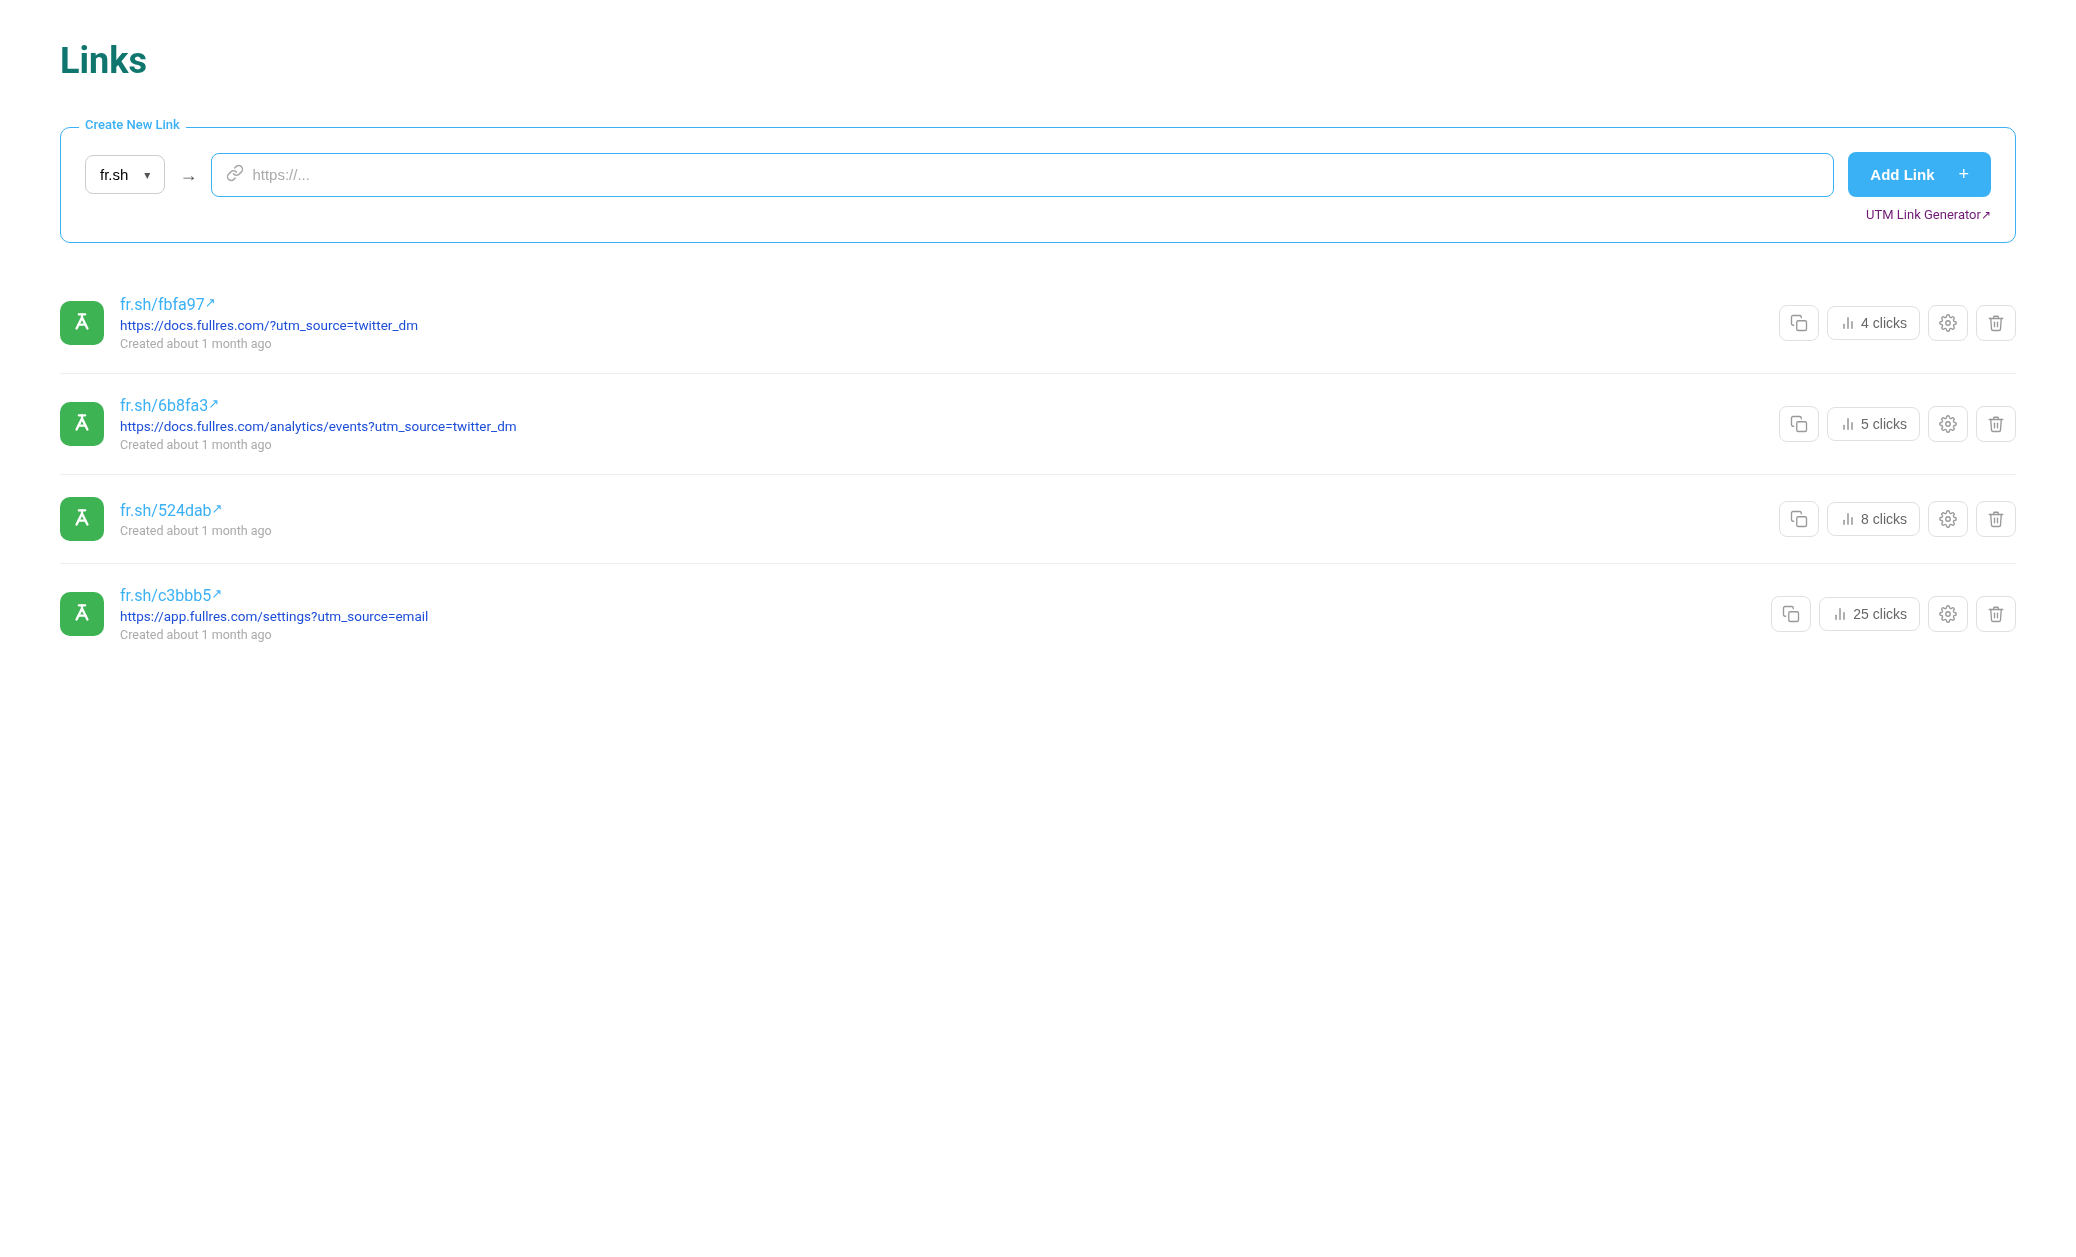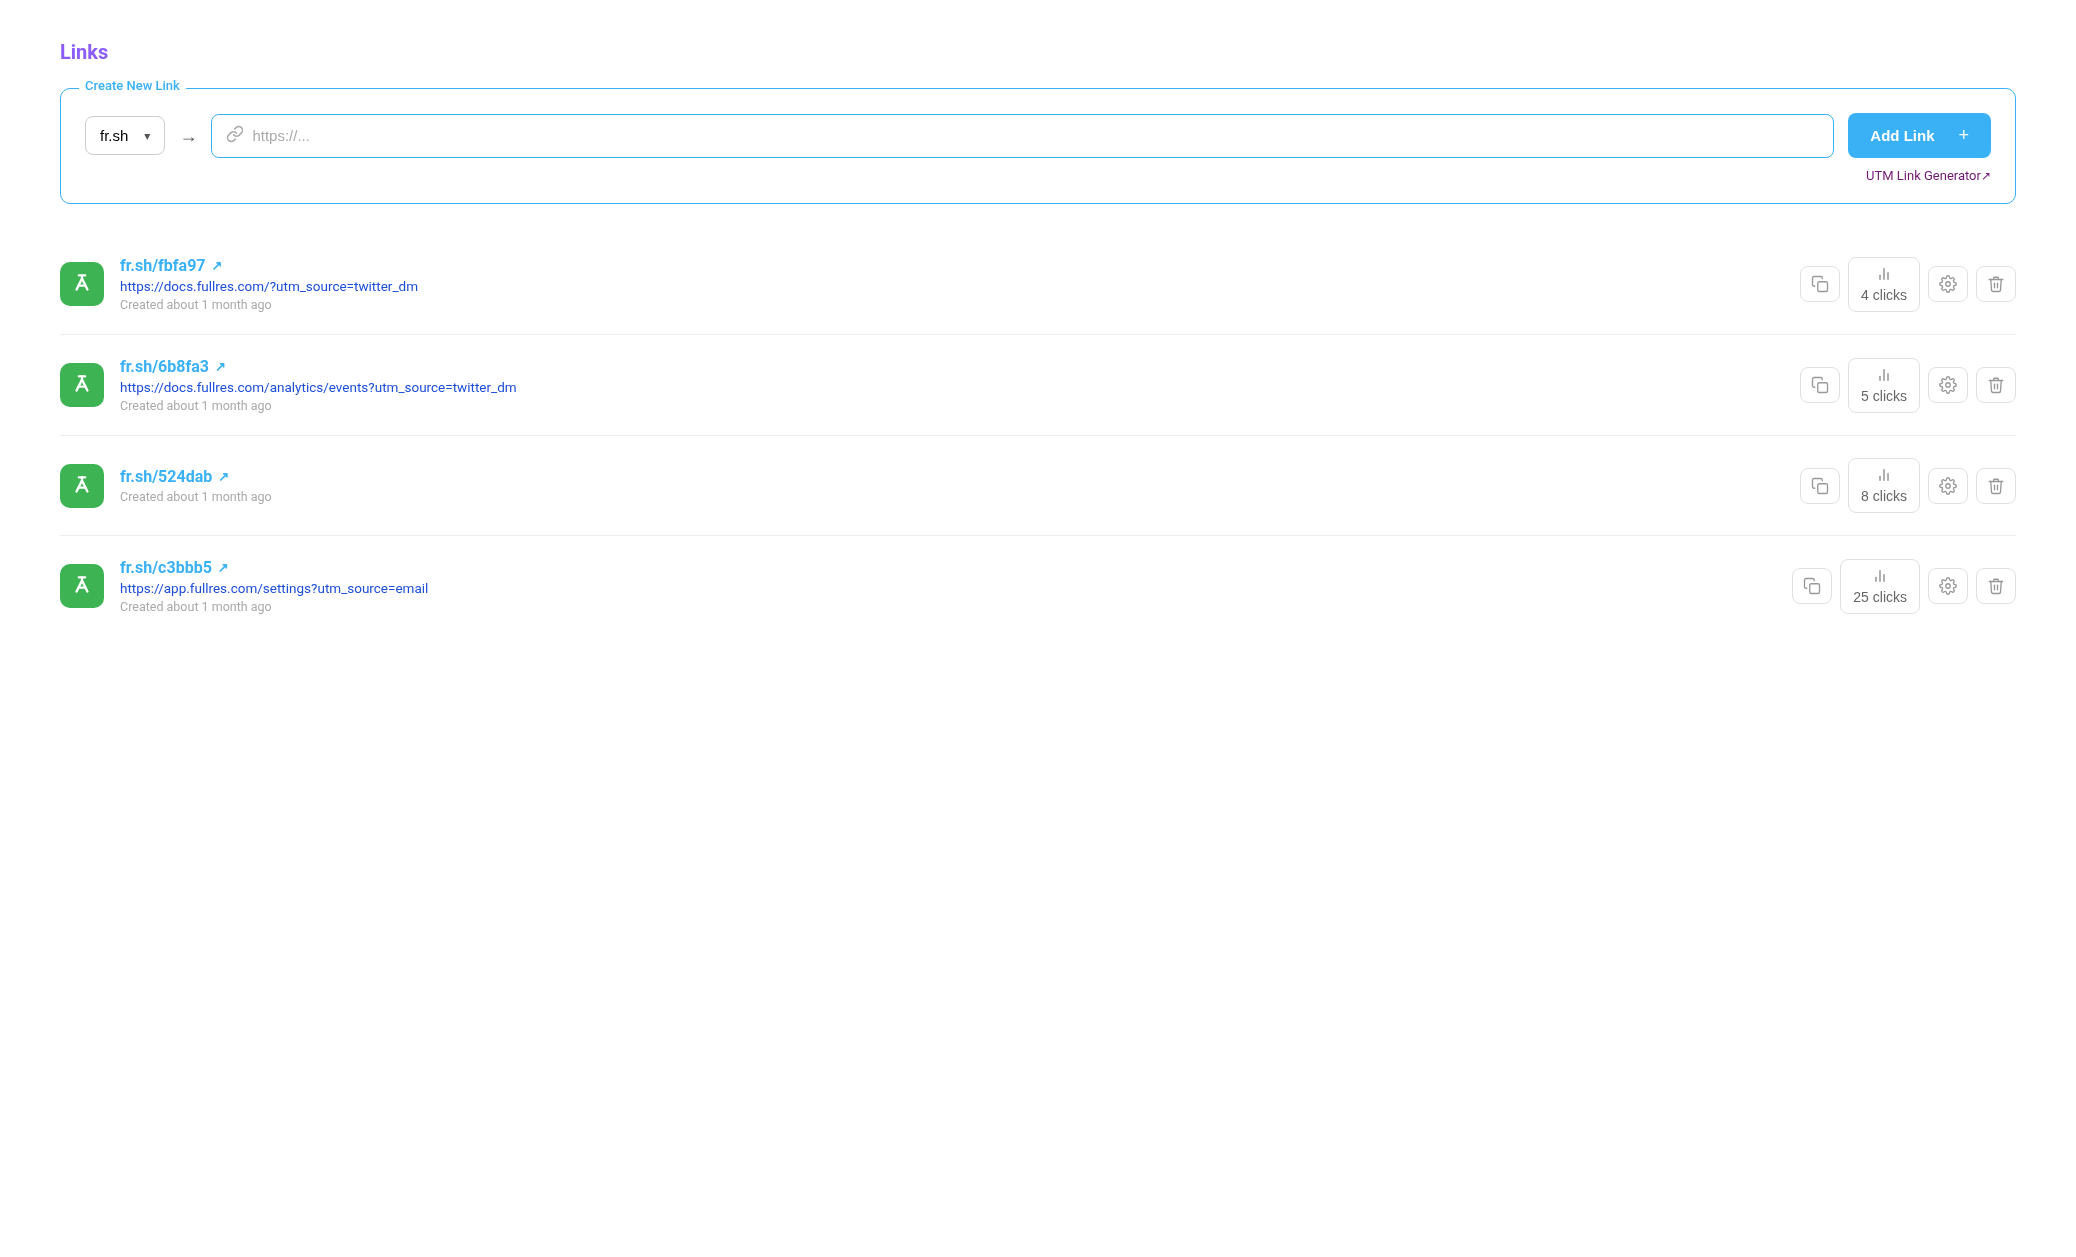--- a/index.html
+++ b/index.html
@@ -4,24 +4,24 @@
   <style>
     * { box-sizing: border-box; margin: 0; padding: 0; }
     body {
       font-family: -apple-system, BlinkMacSystemFont, 'Segoe UI', Roboto, sans-serif;
       background: #ffffff;
       color: #1a1a1a;
       padding: 40px 60px;
     }
 
     .page-title {
-      font-size: 20px;
+      font-size: 36px;
       font-weight: 700;
-      color: #8b5cf6;
-      margin-bottom: 24px;
+      color: #0f766e;
+      margin-bottom: 45px;
     }
 
     .create-link-box {
       border: 1.5px solid #3ab0f5;
       border-radius: 10px;
       padding: 24px 24px 20px 24px;
       position: relative;
       margin-bottom: 30px;
     }
 
@@ -168,24 +168,22 @@
 
     .link-info {
       flex: 1;
       display: flex;
       flex-direction: column;
       gap: 3px;
     }
 
     .link-short {
       display: flex;
-      align-items: center;
-      gap: 6px;
       font-size: 16px;
-      font-weight: 700;
+      font-weight: 400;
       color: #3ab0f5;
       text-decoration: none;
     }
 
     .link-dest {
       font-size: 13.5px;
       color: #1d4ed8;
     }
 
     .link-created {
@@ -217,21 +215,20 @@
       align-items: center;
       gap: 5px;
       background: none;
       border: 1px solid #e0e0e0;
       border-radius: 8px;
       padding: 8px 12px;
       cursor: pointer;
       color: #666;
       font-size: 14px;
       white-space: nowrap;
-      flex-direction: column;
     }
   </style>
 </head>
 <body>
 
 <h1 class="page-title">Links</h1>
 
 <div class="create-link-box">
   <span class="create-link-label">Create New Link</span>
   <div class="create-link-row">

